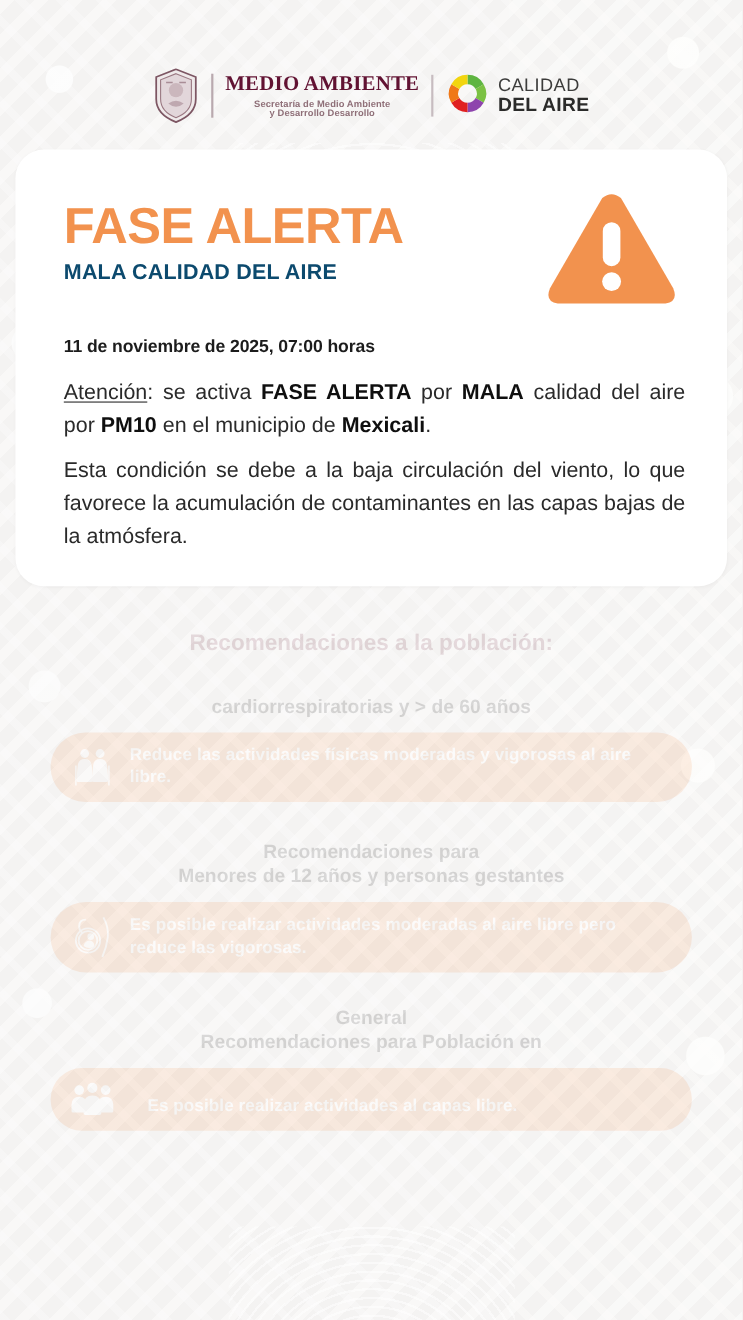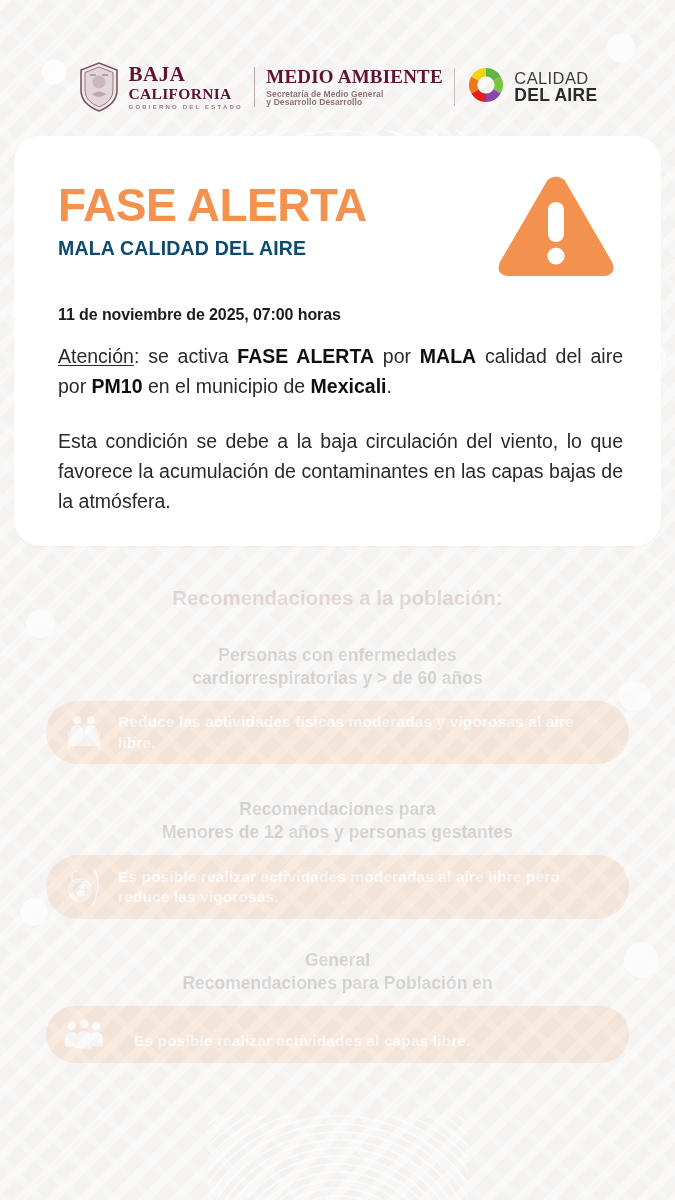--- a/index.html
+++ b/index.html
@@ -71,21 +71,21 @@
     color:#611232; margin-top:1px;
   }
   .bc-text .l3 {
     font-size:6px; font-weight:bold; letter-spacing:2.2px;
     color:#9b7e86; margin-top:3px;
   }
 
   .vdiv { width:1.5px; height:40px; background:#b9a9ae; margin:0 11px; }
   .vdiv.thin { height:38px; background:#c7bcc0; }
 
-  .ma-text { line-height:1.05; text-align:left; }
+  .ma-text { line-height:1.05; text-align:center; }
   .ma-text .l1 {
     font-family:"Liberation Serif", serif;
     font-weight:bold; font-size:19px; letter-spacing:.2px; color:#611232;
   }
   .ma-text .l2, .ma-text .l3 {
     font-size:8.5px; color:#8f6f78; font-weight:bold; letter-spacing:.1px;
   }
   .ma-text .l2 { margin-top:3px; }
 
   .ca-group { display:flex; align-items:center; gap:8px; }
@@ -121,21 +121,21 @@
 
   .datetime {
     font-size:16px; font-weight:bold; color:#1c1c1c;
     margin:22px 0 0 14px; letter-spacing:-0.1px;
   }
 
   .body-text {
     font-size:19.5px; color:#2a2a2a; line-height:1.52;
     text-align:justify; margin:18px 8px 0 14px;
   }
-  .body-text.p2 { margin-top:26px; }
+  .body-text.p2 { margin-top:12px; }
   .body-text b { font-weight:bold; color:#0f0f0f; }
   .body-text u { text-decoration:underline; text-underline-offset:2px; }
 
   
   .recs-title {
     text-align:center; font-size:20.5px; font-weight:bold;
     color:#691C32; margin:40px 0 0;
   }
 
   .group-head {
@@ -174,32 +174,27 @@
     <div class="brand-group">
       <div class="shield">
         <svg width="42" height="50" viewBox="0 0 42 50">
           <path d="M21 1 L39 8 L39 28 Q39 42 21 49 Q3 42 3 28 L3 8 Z" fill="#efe9ea" stroke="#7d5663" stroke-width="1.6"></path>
           <path d="M21 5 L35 10.5 L35 28 Q35 39.5 21 45 Q7 39.5 7 28 L7 10.5 Z" fill="#e2d6da" stroke="#9a7882" stroke-width="1"></path>
           <circle cx="21" cy="20" r="6.5" fill="#cbb7bd"></circle>
           <path d="M14 32 Q21 27 28 32 Q21 38 14 32 Z" fill="#bfa8b0"></path>
           <path d="M12 13 L18 13 M24 13 L30 13" stroke="#a98d96" stroke-width="1.4"></path>
         </svg>
       </div>
-      <div class="bc-text">
-        <div class="l1">BAJA</div>
-        <div class="l2">CALIFORNIA</div>
-        <div class="l3">GOBIERNO DEL ESTADO</div>
-      </div>
     </div>
 
     <div class="vdiv"></div>
 
     <div class="ma-text">
       <div class="l1">MEDIO AMBIENTE</div>
-      <div class="l2">Secretaría de Medio General</div>
+      <div class="l2">Secretaría de Medio Ambiente</div>
       <div class="l3">y Desarrollo Desarrollo</div>
     </div>
 
     <div class="vdiv thin"></div>
 
     <div class="ca-group">
       <div>
         <svg width="40" height="40" viewBox="0 0 40 40">
           <g transform="translate(20,20)">
             <path d="M0,-17 A17,17 0 0 1 14.7,-8.5 L7.4,-4.2 A8.5,8.5 0 0 0 0,-8.5 Z" fill="#5fb541"></path>
@@ -240,21 +235,20 @@
       <u>Atención</u><span>: se activa </span><b>FASE ALERTA</b><span> por </span><b>MALA</b><span> calidad del aire por </span><b>PM10</b><span> en el municipio de </span><b>Mexicali</b><span>.</span>
     </p>
 
     <p class="body-text p2">Esta condición se debe a la baja circulación del viento, lo que favorece la acumulación de contaminantes en las capas bajas de la atmósfera.</p>
   </div>
 
   <div>
     <div class="recs-title">Recomendaciones a la población:</div>
 
     <div class="group-head g1">
-      <div>Personas con enfermedades</div>
       <div>cardiorrespiratorias y &gt; de 60 años</div>
     </div>
     <div class="pill">
       <div class="pill-icon">
         <svg width="38" height="40" viewBox="0 0 38 40">
           <g fill="#ffffff" opacity=".95">
             <circle cx="12" cy="7" r="4"></circle>
             <path d="M12 12 q-6 0 -6.5 7 l-1 12 q0 2 2 2 l11 0 q2 0 2-2 l-1-12 q-0.5-7 -6.5-7 z"></path>
             <circle cx="26" cy="7" r="4"></circle>
             <path d="M26 12 q-6 0 -6.5 7 l-1 12 q0 2 2 2 l11 0 q2 0 2-2 l-1-12 q-0.5-7 -6.5-7 z"></path>

